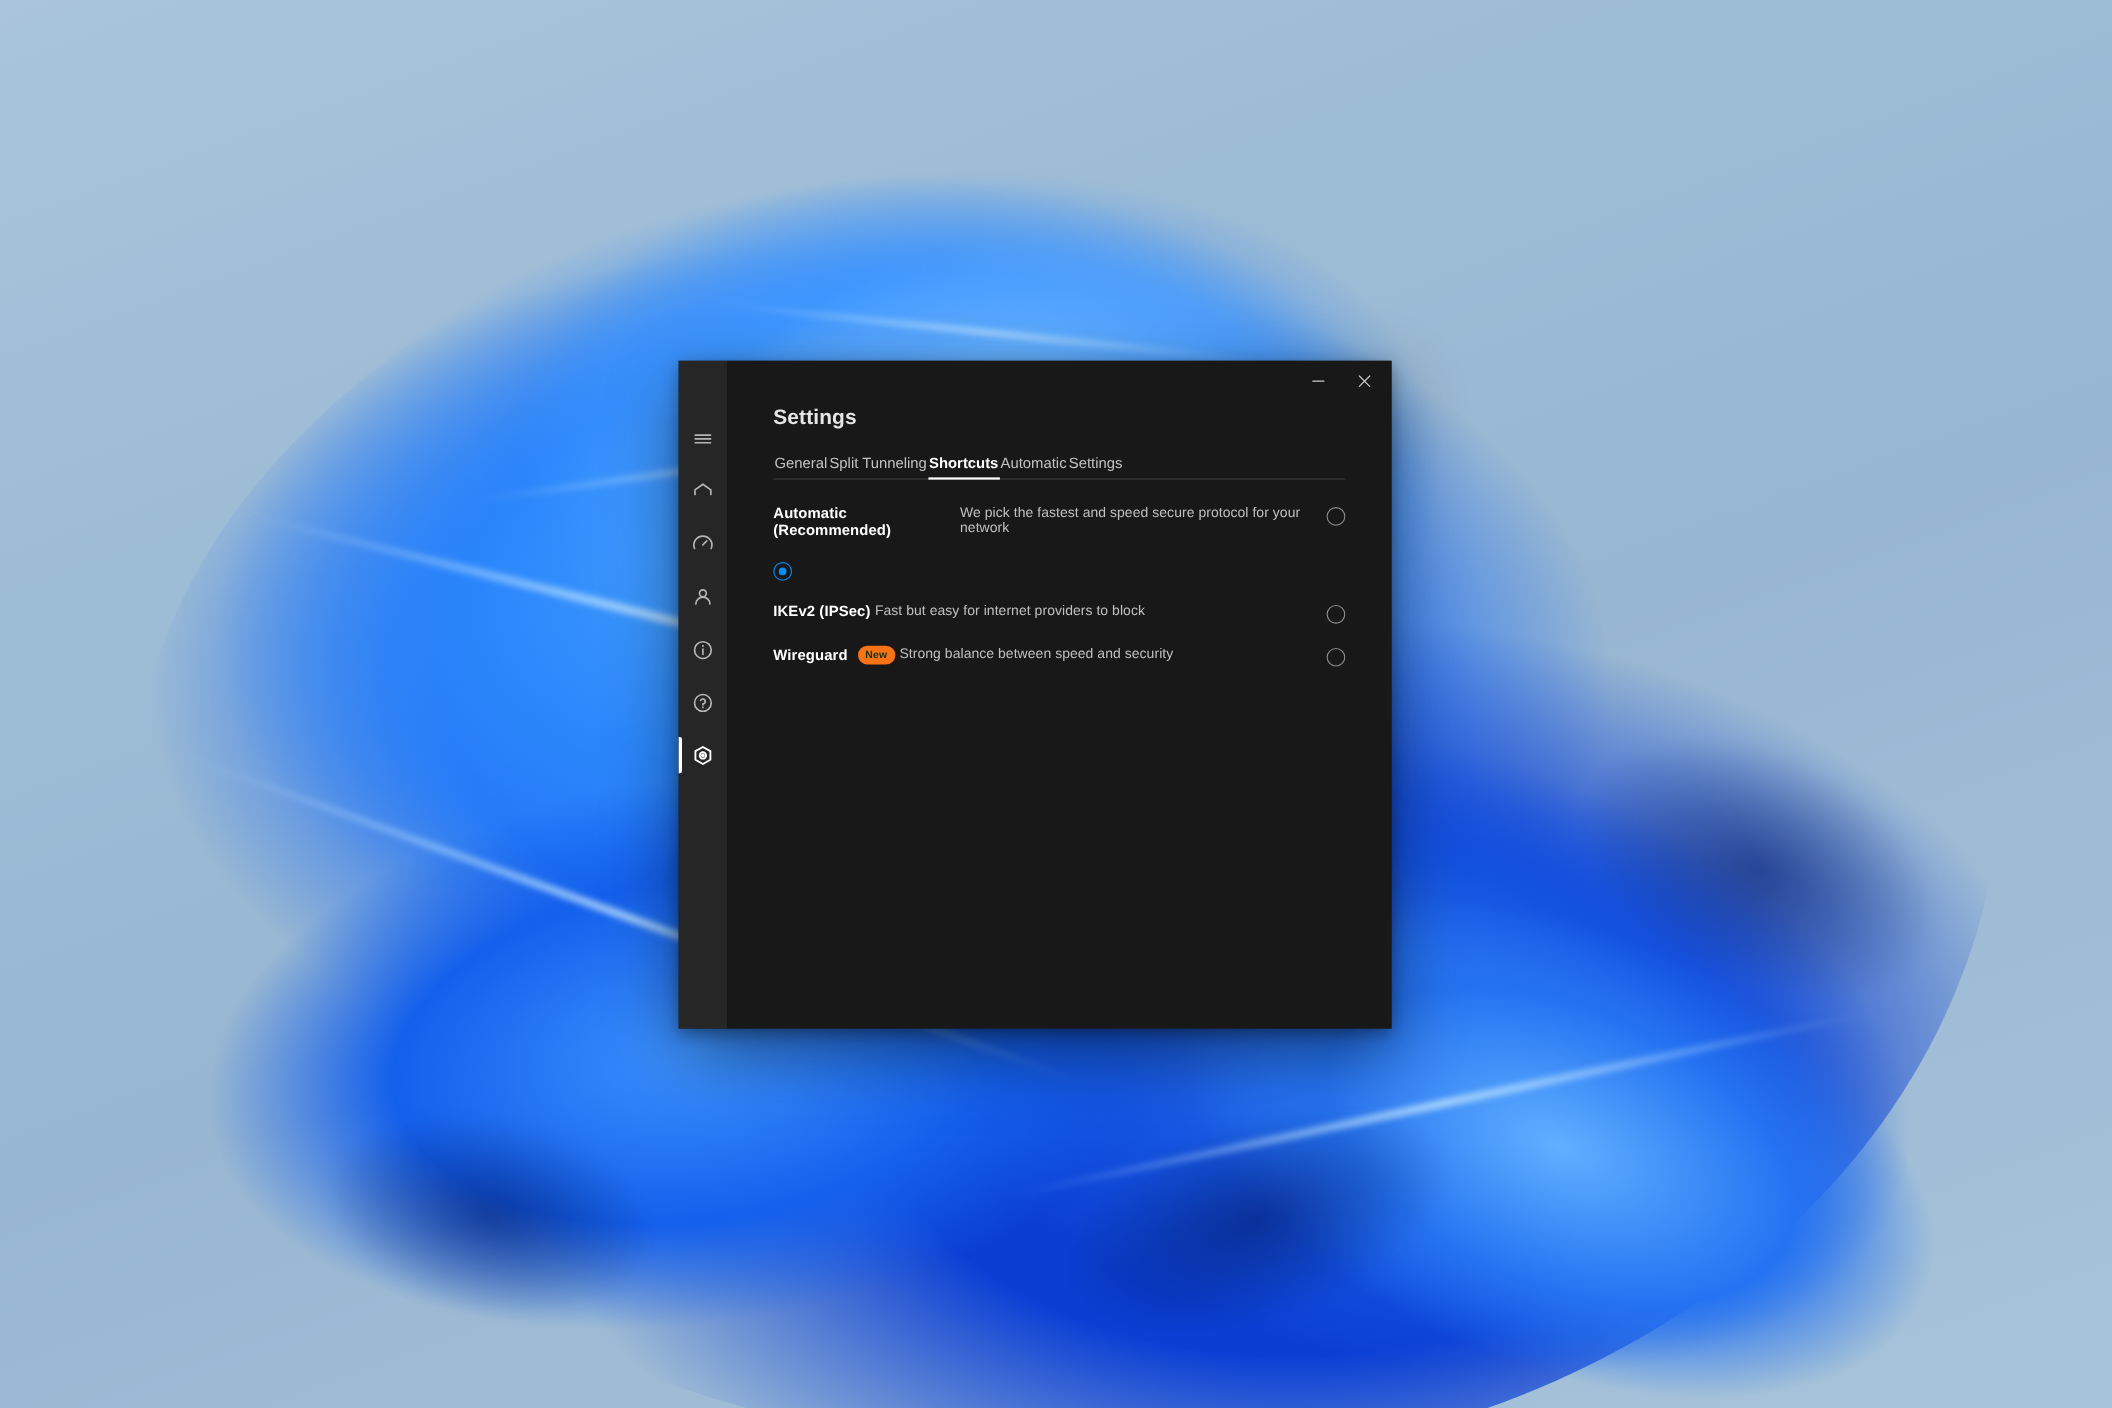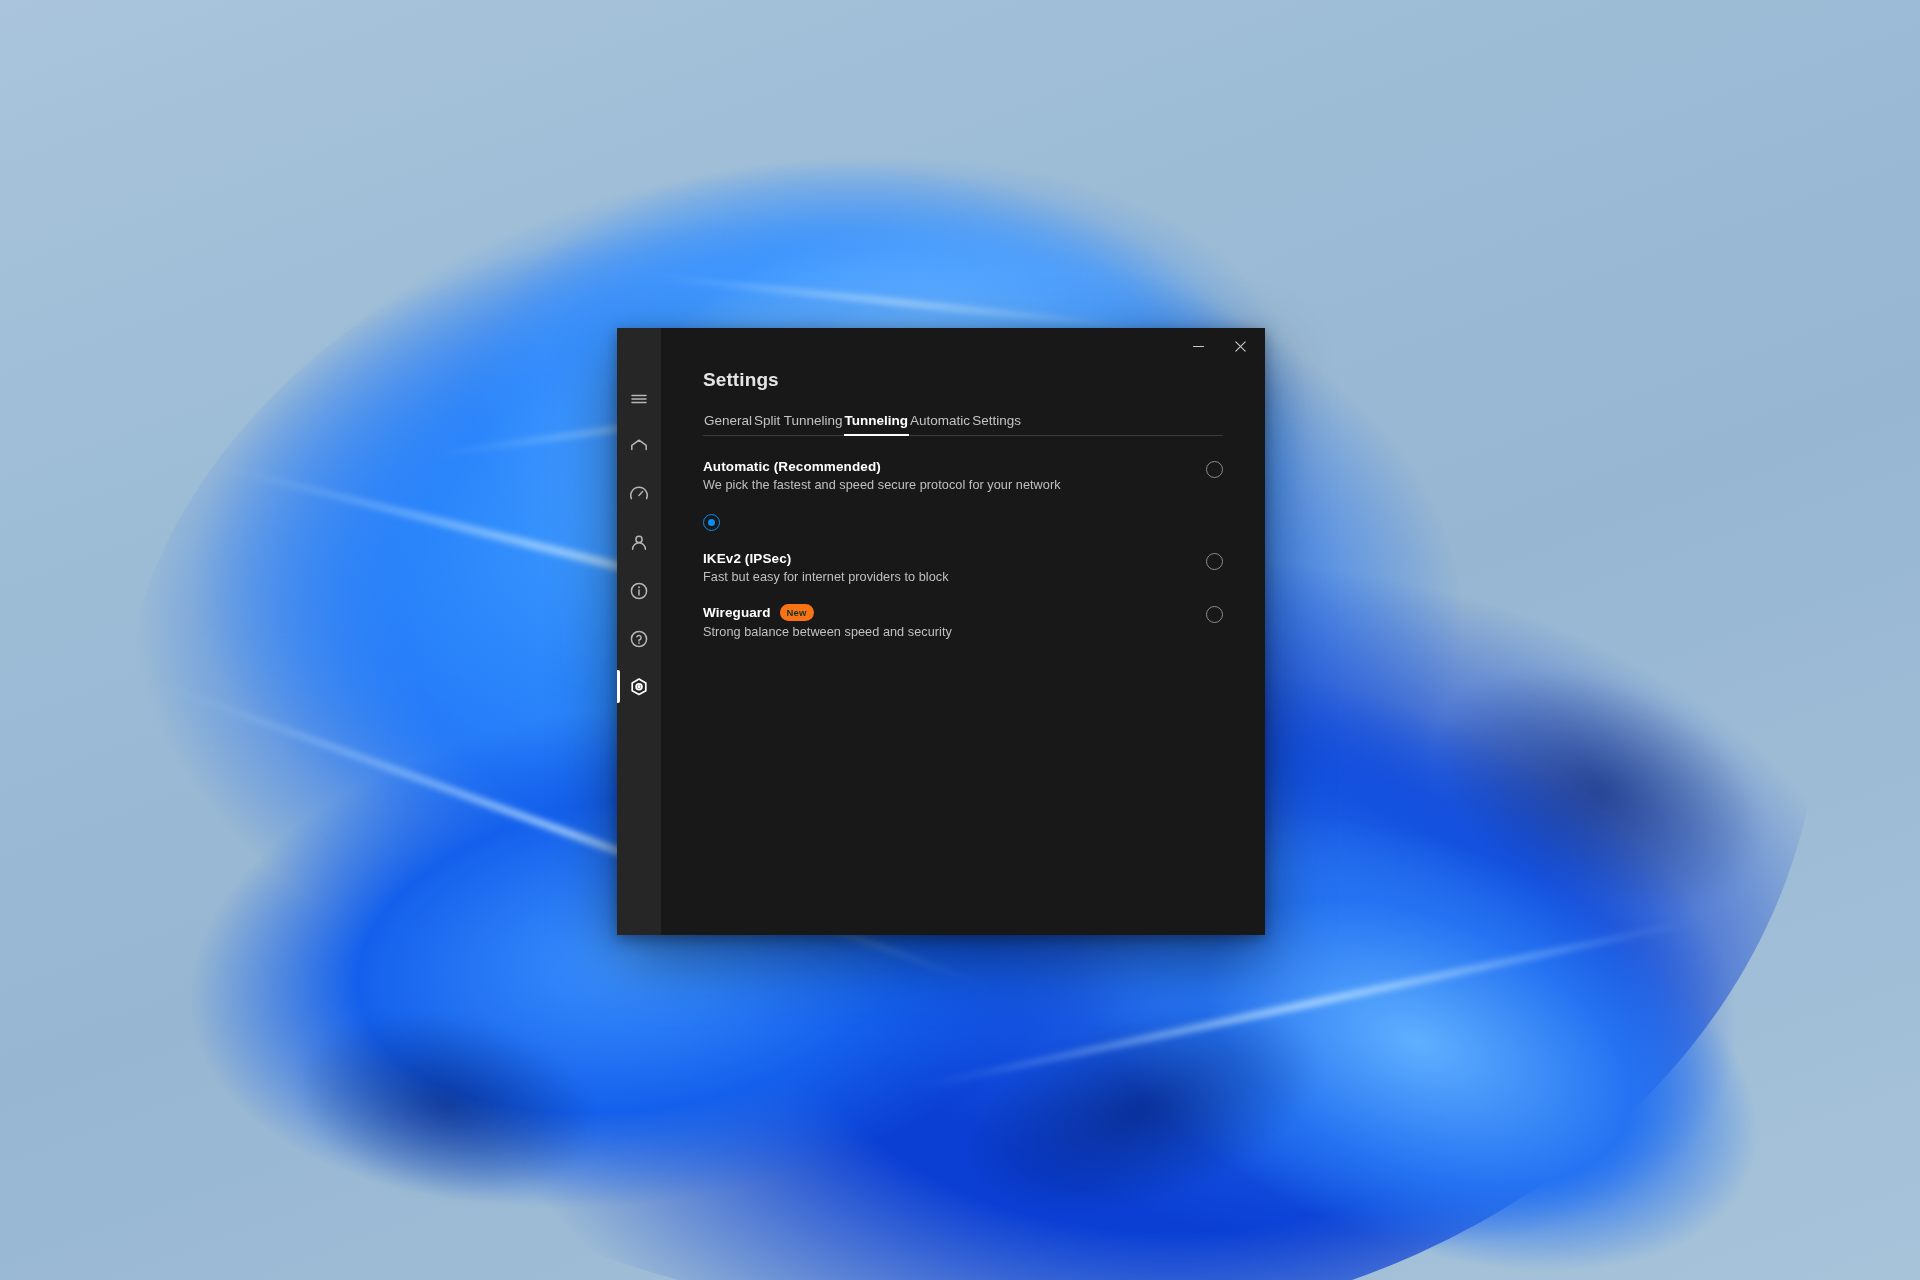--- a/index.html
+++ b/index.html
@@ -188,21 +188,21 @@
     display: flex;
     flex-direction: column;
   }
   .option-row {
     display: flex;
     align-items: flex-start;
     justify-content: space-between;
     padding: 0 0 20px 0;
     cursor: pointer;
   }
-  .opt-text { display: flex; flex-direction: column; gap: 4px; min-width: 0; }
+  .opt-text { display: flex; flex-direction: row; gap: 4px; min-width: 0; }
   .opt-title-line { display: flex; align-items: center; gap: 9px; }
   .opt-title {
     font-size: 13.5px;
     font-weight: 700;
     color: #ffffff;
     letter-spacing: 0.1px;
   }
   .badge-new {
     display: inline-block;
     background: #f97316;
@@ -361,21 +361,21 @@
             </svg>
           </span>
         </div>
       </div>
 
       <div class="page-title">Settings</div>
 
       <div class="tabs">
         <div class="tab">General</div>
         <div class="tab">Split Tunneling</div>
-        <div class="tab active">Tunneling</div>
+        <div class="tab active">Shortcuts</div>
         <div class="tab">Automatic</div>
         <div class="tab">Settings</div>
       </div>
 
       <div class="options">
 
         <div class="option-row">
           <div class="opt-text">
             <div class="opt-title-line">
               <span class="opt-title">Automatic (Recommended)</span>

